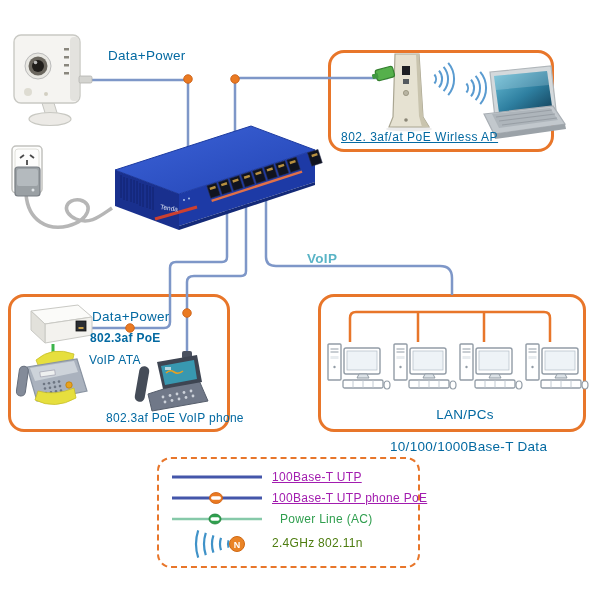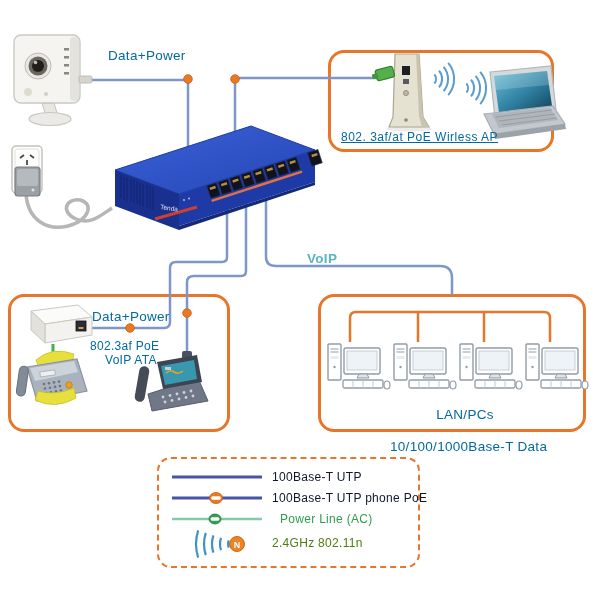--- a/index.html
+++ b/index.html
@@ -6,21 +6,21 @@
   .stage{position:relative;width:600px;height:600px;background:#ffffff;
          font-family:"Liberation Sans",sans-serif;overflow:hidden;}
   .gbox{position:absolute;border:3px solid #e8762a;border-radius:16px;
         box-sizing:border-box;background:#ffffff;z-index:1;}
   .legendbox{position:absolute;border:2px dashed #e8762a;border-radius:14px;
         box-sizing:border-box;background:#ffffff;z-index:1;}
   svg.layer{position:absolute;left:0;top:0;z-index:2;}
   .lbl{position:absolute;z-index:3;font-size:12px;color:#0369a1;
        letter-spacing:.3px;white-space:pre;}
   .lbl-lg{font-size:13.5px;}
-  .teal{color:#0f172a;}
+  .teal{color:#a21caf;text-decoration:underline;}
   .green{color:#2f9e4e;margin-left:8px;}
   .magenta{color:#4d7c0f;}
   .databl{color:#5ab4c6;font-weight:bold;}
   .center{text-align:center;margin-top:16px;}
 </style>
 </head>
 <body>
 
 <div class="stage">
 
@@ -243,22 +243,23 @@
       </g>
       <circle cx="237" cy="544" r="7.5" fill="#ea8426" stroke="#d06812" stroke-width="1"></circle>
       <text x="237" y="547.5" text-anchor="middle" font-size="9" font-weight="bold" fill="#ffffff">N</text>
     </g>
   </svg>
 
   <div class="lbl lbl-lg" style="left:108px;top:48px;">Data+Power</div>
   <div class="lbl" style="left:341px;top:130px;letter-spacing:.5px;text-decoration:underline;">802. 3af/at PoE Wirless AP</div>
   <div class="lbl lbl-lg databl" style="left:307px;top:251px;">VoIP</div>
   <div class="lbl lbl-lg" style="left:92px;top:309px;">Data+Power</div>
-  <div class="lbl" style="left:90px;top:339px;">802.3af PoE</div>
-  <div class="lbl" style="left:105px;top:353px;">VoIP ATA</div>
+  <div class="lbl" style="left:90px;top:331px;font-weight:bold;">802.3af PoE</div>
+  <div class="lbl" style="left:89px;top:353px;">VoIP ATA</div>
+  <div class="lbl" style="left:106px;top:411px;">802.3af PoE VoIP phone</div>
   <div class="lbl lbl-lg center" style="left:390px;top:391px;width:150px;">LAN/PCs</div>
   <div class="lbl lbl-lg center" style="left:390px;top:423px;width:150px;">10/100/1000Base-T Data</div>
 
   <div class="lbl teal" style="left:272px;top:470px;">100Base-T UTP</div>
   <div class="lbl teal" style="left:272px;top:491px;">100Base-T UTP phone PoE</div>
   <div class="lbl green" style="left:272px;top:512px;">Power Line (AC)</div>
   <div class="lbl magenta" style="left:272px;top:536px;">2.4GHz 802.11n</div>
 
 </div>
 

